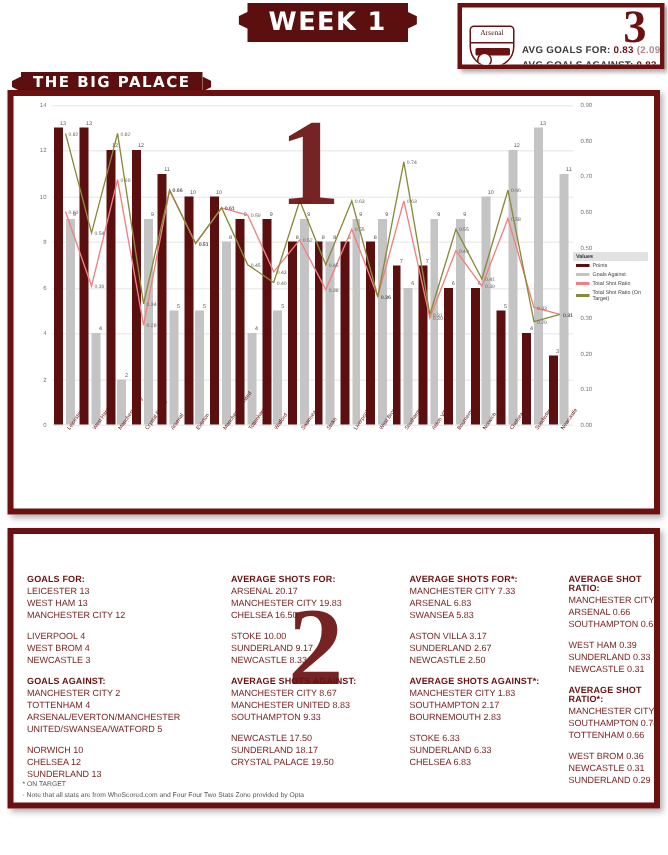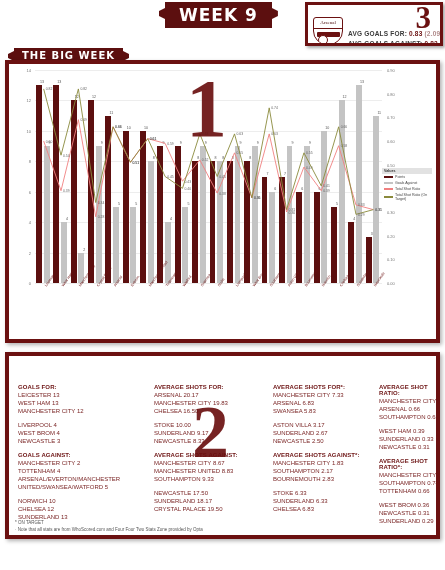--- a/index.html
+++ b/index.html
@@ -134,21 +134,21 @@
 
   #footnotes{
     position:absolute;left:6px;bottom:2px;font-size:4.5px;color:#555;
     line-height:7px;
   }
 </style>
 </head>
 <body>
 
 <div id="header">
-  <div id="week-banner" class="banner">WEEK 9</div>
+  <div id="week-banner" class="banner">WEEK 1</div>
 
   <div id="team-box">
     <div id="crest">
       <div class="shield">
         <div class="top">Arsenal</div>
         <div class="cannon"></div>
         <div class="wheel"></div>
       </div>
     </div>
     <div id="team-rank">3</div>
@@ -158,21 +158,21 @@
       <span class="p">(2.09)</span>
     </div>
     <div class="stat-line" id="stat-against">
       <span>AVG GOALS AGAINST:</span>
       <span class="v">0.83</span>
       <span class="p">(0.85</span>
     </div>
   </div>
 </div>
 
-<div id="big-chart-banner" class="banner">THE BIG WEEK</div>
+<div id="big-chart-banner" class="banner">THE BIG PALACE</div>
 
 <div id="chart-panel">
   <div id="chart-inner">
     <div id="y-left">
         <div class="axis-label" style="top: 213px;">0</div>
         <div class="axis-label" style="top: 182.571px;">2</div>
         <div class="axis-label" style="top: 152.143px;">4</div>
         <div class="axis-label" style="top: 121.714px;">6</div>
         <div class="axis-label" style="top: 91.2857px;">8</div>
         <div class="axis-label" style="top: 60.8571px;">10</div>

